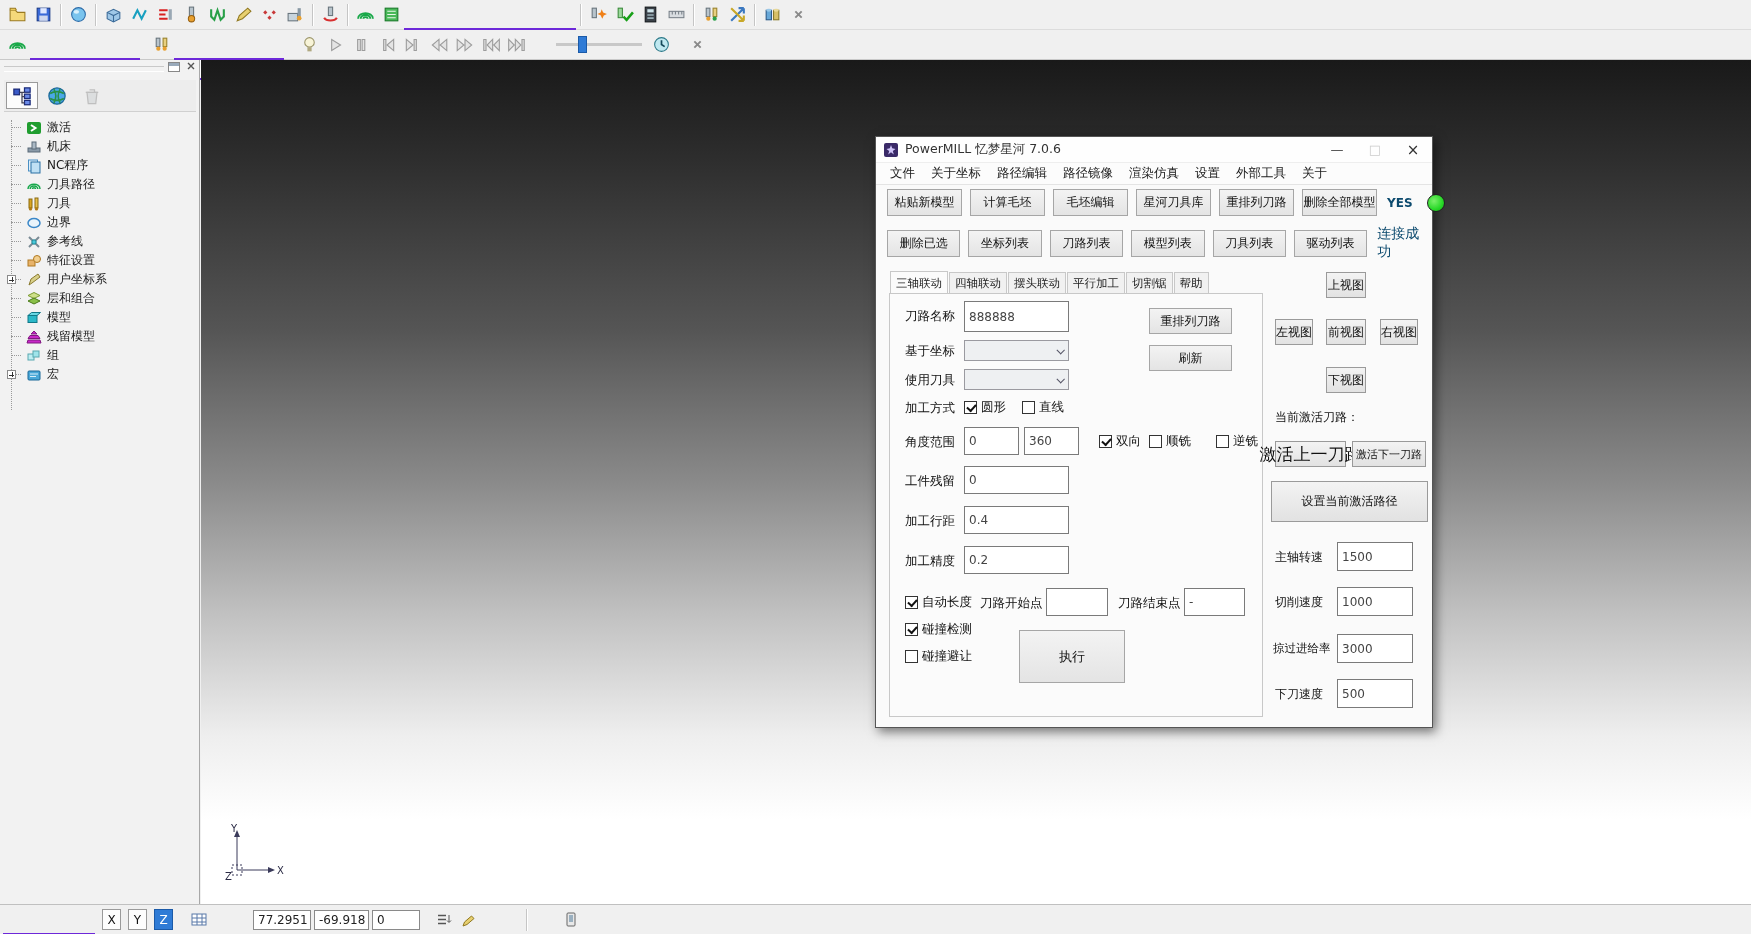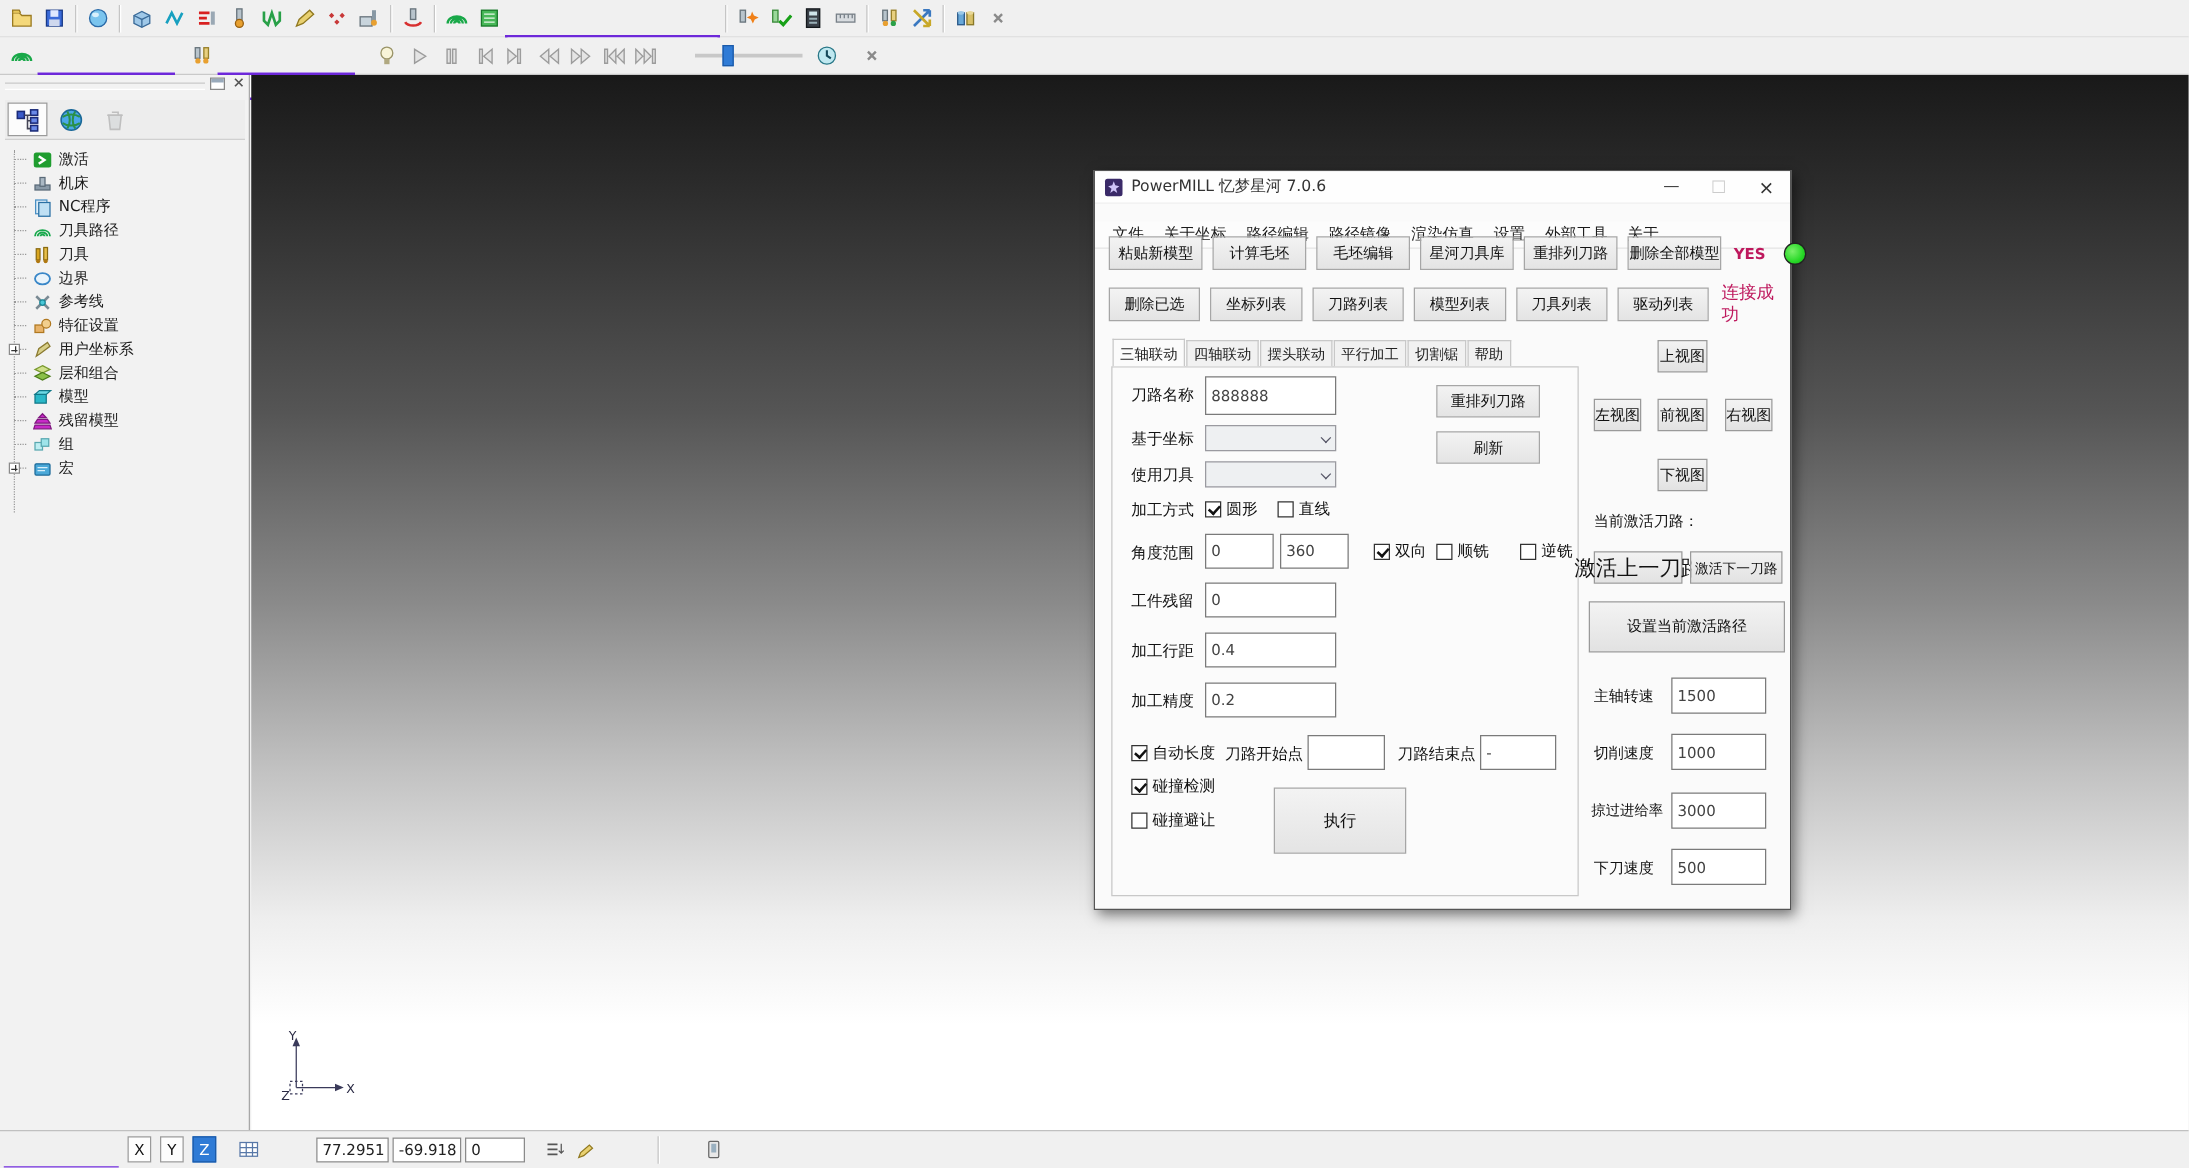--- a/index.html
+++ b/index.html
@@ -55,26 +55,26 @@
   .coordbox { height:20px; border:1px solid #8a8a8a; background:#fff; display:flex; align-items:center; padding:0 4px; font-size:12px; color:#222; margin-left:3px; }
   .sicon { width:24px; height:24px; display:flex; align-items:center; justify-content:center; }
   .sicon svg { width:18px; height:18px; }
 
   
   #dialog { left:875px; top:136px; width:558px; height:592px; background:#fafafa; border:1px solid #555; box-shadow:3px 4px 10px rgba(0,0,0,.5); }
   .dlg-title { position:absolute; top:0; left:0; width:100%; height:26px; background:#fefefe; display:flex; align-items:center; padding-left:7px; border-bottom:1px solid #eee; }
   .dlg-title svg { width:16px; height:16px; margin-right:6px; }
   .dlg-title-text { font-size:12.5px; color:#333; }
   .winbtn { width:38px; height:24px; display:flex; align-items:center; justify-content:center; font-size:13px; }
-  .dlg-menu { position:absolute; top:40px; left:0; width:100%; height:22px; display:flex; align-items:center; padding-left:6px; border-bottom:1px solid #e4e4e4; background:#fcfcfc; }
+  .dlg-menu { position:absolute; top:26px; left:0; width:100%; height:22px; display:flex; align-items:center; padding-left:6px; border-bottom:1px solid #e4e4e4; background:#fcfcfc; }
   .menu-item { padding:0 8px; font-size:12.5px; color:#1a1a1a; }
   .btn { background:linear-gradient(#f3f3f3,#e4e4e4); border:1px solid #a6a6a6; display:flex; align-items:center; justify-content:center; font-size:12px; color:#111; }
   .btnrow { position:absolute; left:11px; display:flex; gap:8px; align-items:center; }
   .btnrow .btn { width:75px; height:27px; }
-  .magenta { color:#be185d; }
+  .magenta { color:#0c4a6e; }
   .green-dot { width:18px; height:18px; border-radius:50%; background:radial-gradient(circle at 6px 6px,#7bf06a,#27d827 60%,#14a814); border:1px solid #222; }
   .tabctl { position:absolute; left:13px; top:156px; width:374px; height:424px; border:1px solid #c8c8c8; background:#fbfbfb; }
   .tabstrip { position:absolute; left:0; top:-22px; display:flex; }
   .tab { height:21px; padding:3px 5px 0; font-size:11.5px; border:1px solid #c8c8c8; border-bottom:none; background:#f1f1f1; margin-right:1px; color:#222; }
   .tab.active { background:#fbfbfb; height:22px; margin-top:-1px; padding-top:4px; }
   .flabel { position:absolute; font-size:12.5px; color:#111; white-space:nowrap; }
   .tinput { position:absolute; border:1px solid #7a7a7a; background:#fff; font-size:12px; color:#444; padding:0 4px; font-family:"DejaVu Sans","Liberation Sans",sans-serif; }
   .fcombo { position:absolute; height:21px; background:#eef0f2; border:1px solid #9a9aa0; display:flex; align-items:center; padding:0 5px; }
   .fcombo .chev { margin-left:auto; width:6px; height:6px; border-right:1.5px solid #556; border-bottom:1.5px solid #556; transform:rotate(45deg) translateY(-1px); }
   .cbrow { position:absolute; display:flex; align-items:center; font-size:12.5px; white-space:nowrap; }

